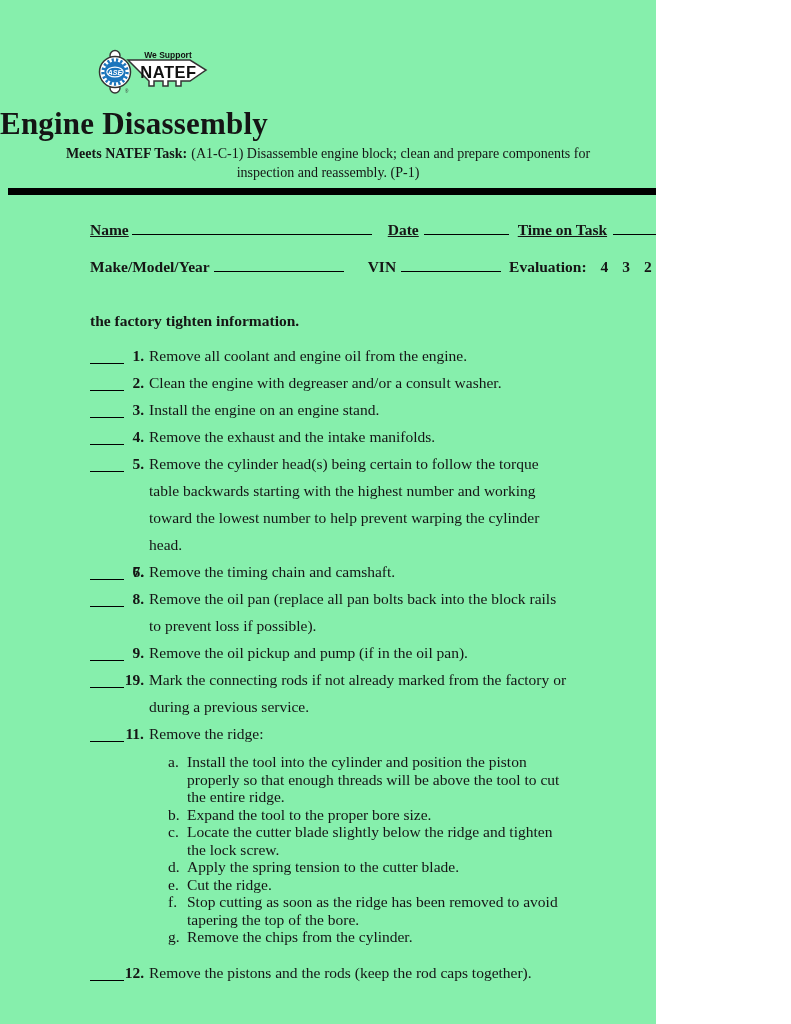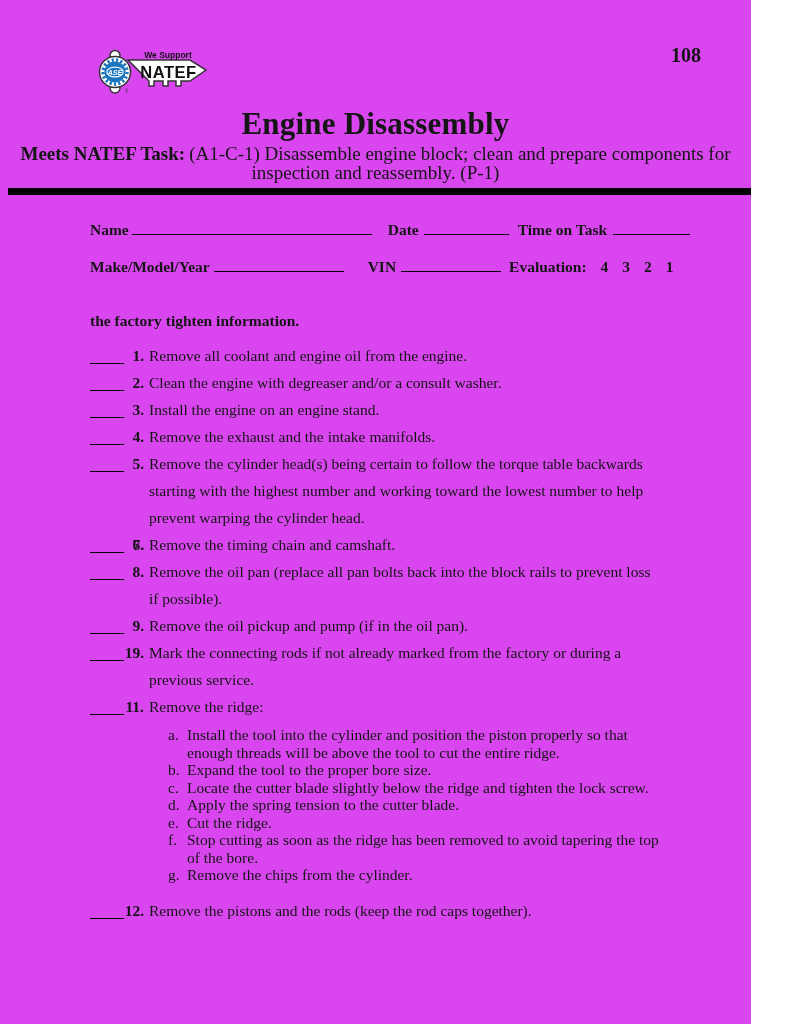--- a/index.html
+++ b/index.html
@@ -1,38 +1,38 @@
 <!DOCTYPE html>
 <html><head>
 <meta charset="utf-8">
 <title>Engine Disassembly</title>
 <style>
   html,body{margin:0;padding:0;background:#ffffff;}
   .page{
     position:relative;
-    width:751px;height:1024px;
-    background:#d946ef;
+    width:656px;height:1024px;
+    background:#86efac;
     color:#151515;
     font-family:"Liberation Serif", serif;
     font-size:15.5px;
     overflow:hidden;
   }
   
   .logo{position:absolute;left:94px;top:48px;width:122px;height:62px;}
   .pagenum{position:absolute;left:671px;top:44px;font-weight:bold;font-size:20px;}
-  .doc-title{position:absolute;top:106px;left:0;width:100%;text-align:center;
+  .doc-title{position:absolute;top:106px;left:0;width:100%;text-align:left;
     font-weight:bold;font-size:31px;letter-spacing:0.2px;}
   .task{position:absolute;top:144px;left:0;width:100%;text-align:center;
-    font-size:19px;line-height:19px;}
+    font-size:14px;line-height:19px;}
   .task b{margin-right:4px;}
   .rule{position:absolute;top:188px;left:8px;width:775px;height:7px;background:#000;}
   
   .content{position:absolute;top:195px;left:0;right:0;}
   .form-row{margin-left:90px;white-space:nowrap;font-weight:bold;}
-  .form-row1{margin-top:23px;}
+  .form-row1{margin-top:23px;text-decoration:underline;}
   .form-row2{margin-top:16px;}
   .uline{display:inline-block;height:16px;border-bottom:1.7px solid #000;}
   .u-name{width:240px;margin-left:3px;}
   .u-date{width:85px;margin-left:5px;}
   .u-time{width:77px;margin-left:6px;}
   .u-make{width:130px;margin-left:4px;}
   .u-vin{width:100px;margin-left:5px;}
   .lbl-date{margin-left:16px;}
   .lbl-time{margin-left:9px;}
   .lbl-vin{margin-left:24px;}

